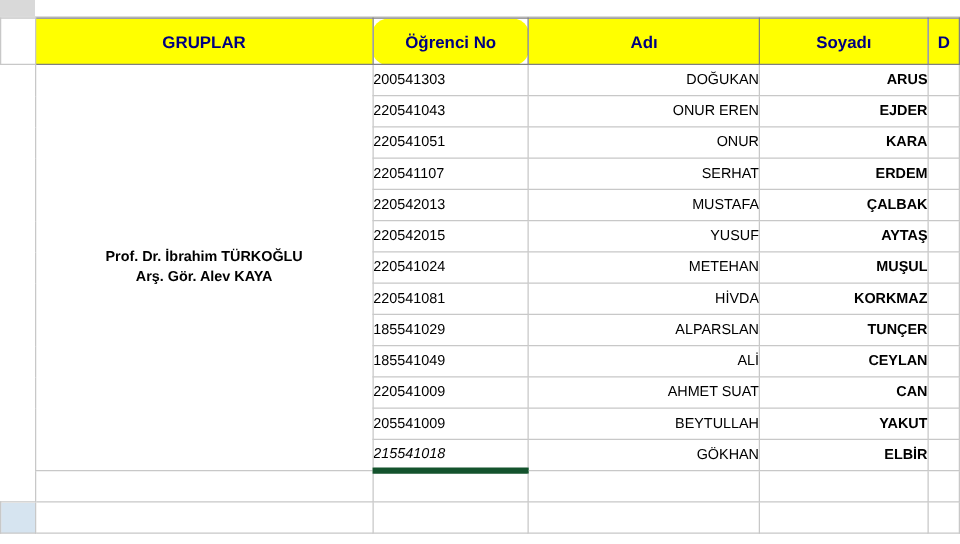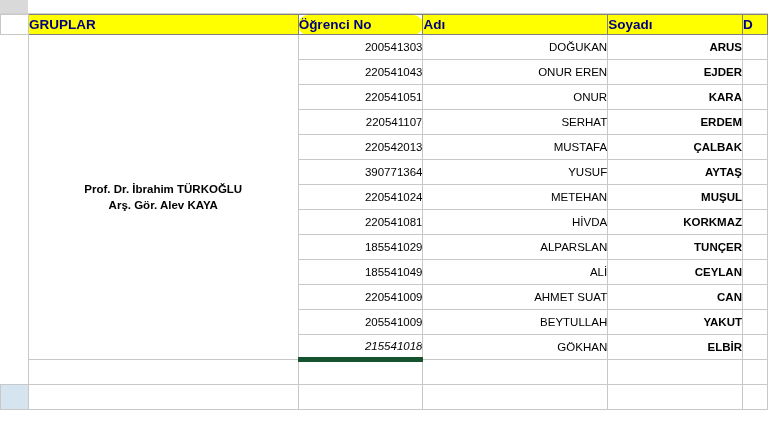--- a/index.html
+++ b/index.html
@@ -63,23 +63,23 @@
   
   .c-left   { width: 28px; }
   .c-group  { width: 270px; }
   .c-no     { width: 125px; border-radius: 12px; }
   .c-ad     { width: 185px; }
   .c-soyad  { width: 135px; font-weight: bold; }
   .c-d      { width: 25px; }
 
   
   tr.header-row td {
-    height: 20px;
+    height: 37px;
     background: #ffff00;
-    text-align: left;
+    text-align: center;
     font-weight: bold;
     font-size: 13.5px;
     color: #000080;
     border: 1px solid #808080;
   }
   tr.header-row td.c-left {
     background: #ffffff;
     border: 1px solid #c8c8c8;
   }
 
@@ -99,21 +99,21 @@
     background: #ccc0da;
     border: 1px solid #b0a0c8;
     text-align: center;
     font-weight: bold;
     font-size: 11.5px;
     line-height: 16px;
     padding: 0 6px;
   }
   td.num-cell {
     background: #ccc0da;
-    text-align: right;
+    text-align: left;
     padding-right: 5px;
     border-left: 1px solid #4a6fd4;
     border-right: 1px solid #4a6fd4;
     border-top: 1px solid #9a8fb5;
     border-bottom: 1px solid #9a8fb5;
   }
   tr.first-data td.num-cell { border-top: 1px solid #4a6fd4; }
   tr.last-data  td.num-cell { border-bottom: 5px solid #14532d; font-style: italic; }
 
   td.text-cell {
@@ -206,21 +206,21 @@
         </tr>
         <tr class="data-row">
           <td class="c-left"></td>
           <td class="c-no num-cell">220542013</td>
           <td class="c-ad text-cell">MUSTAFA</td>
           <td class="c-soyad text-cell">ÇALBAK</td>
           <td class="c-d d-cell"></td>
         </tr>
         <tr class="data-row">
           <td class="c-left"></td>
-          <td class="c-no num-cell">390771364</td>
+          <td class="c-no num-cell">220542015</td>
           <td class="c-ad text-cell">YUSUF</td>
           <td class="c-soyad text-cell">AYTAŞ</td>
           <td class="c-d d-cell"></td>
         </tr>
         <tr class="data-row">
           <td class="c-left"></td>
           <td class="c-no num-cell">220541024</td>
           <td class="c-ad text-cell">METEHAN</td>
           <td class="c-soyad text-cell">MUŞUL</td>
           <td class="c-d d-cell"></td>

